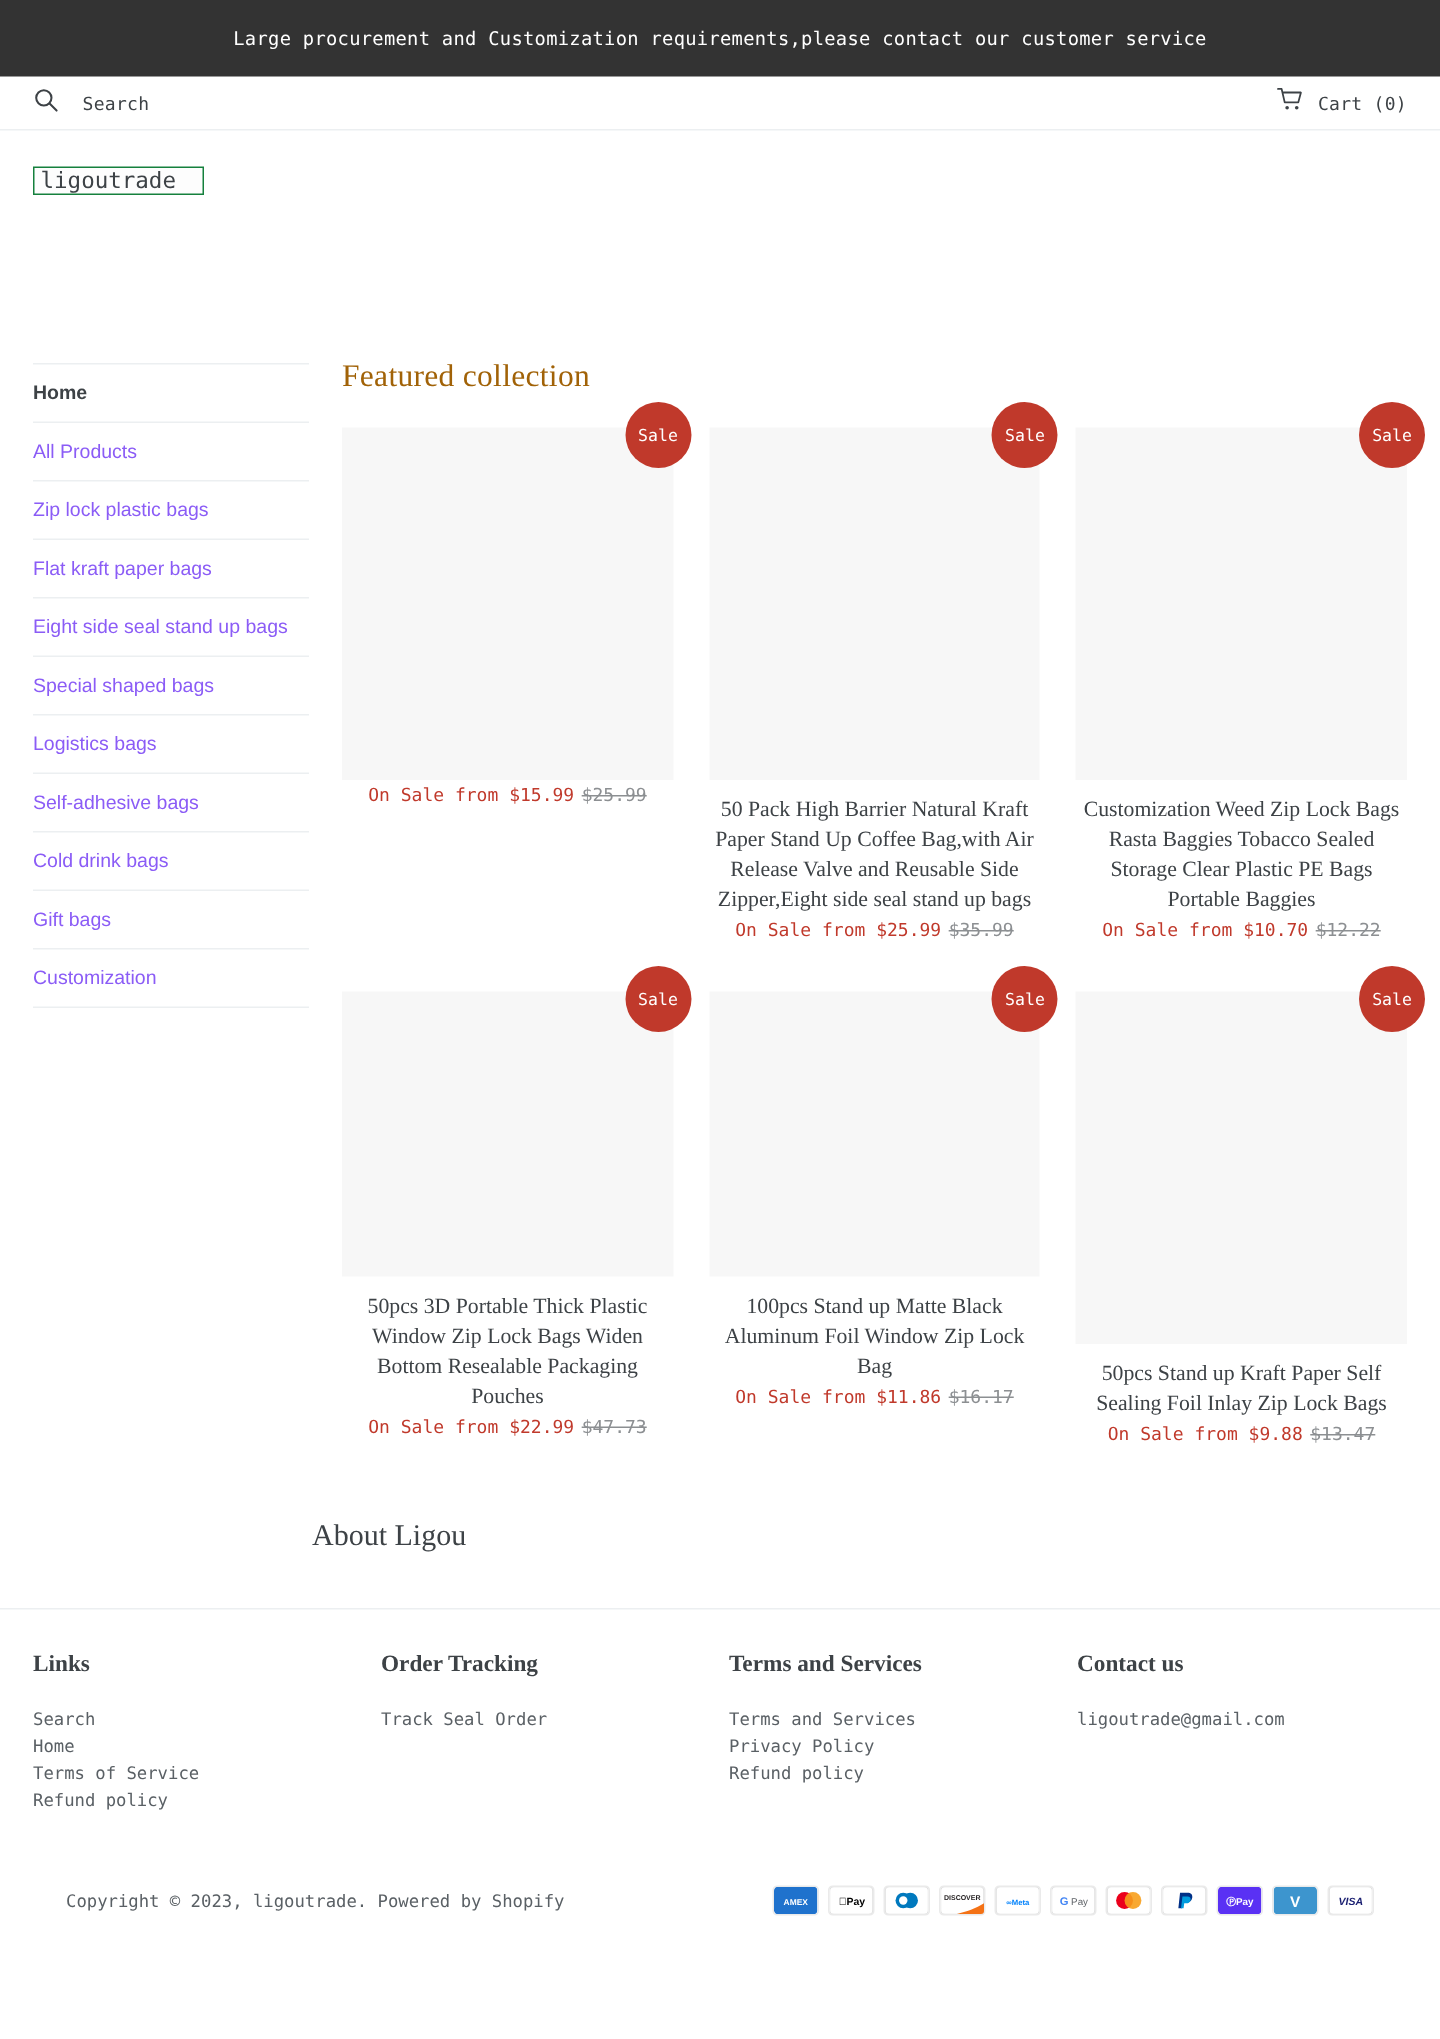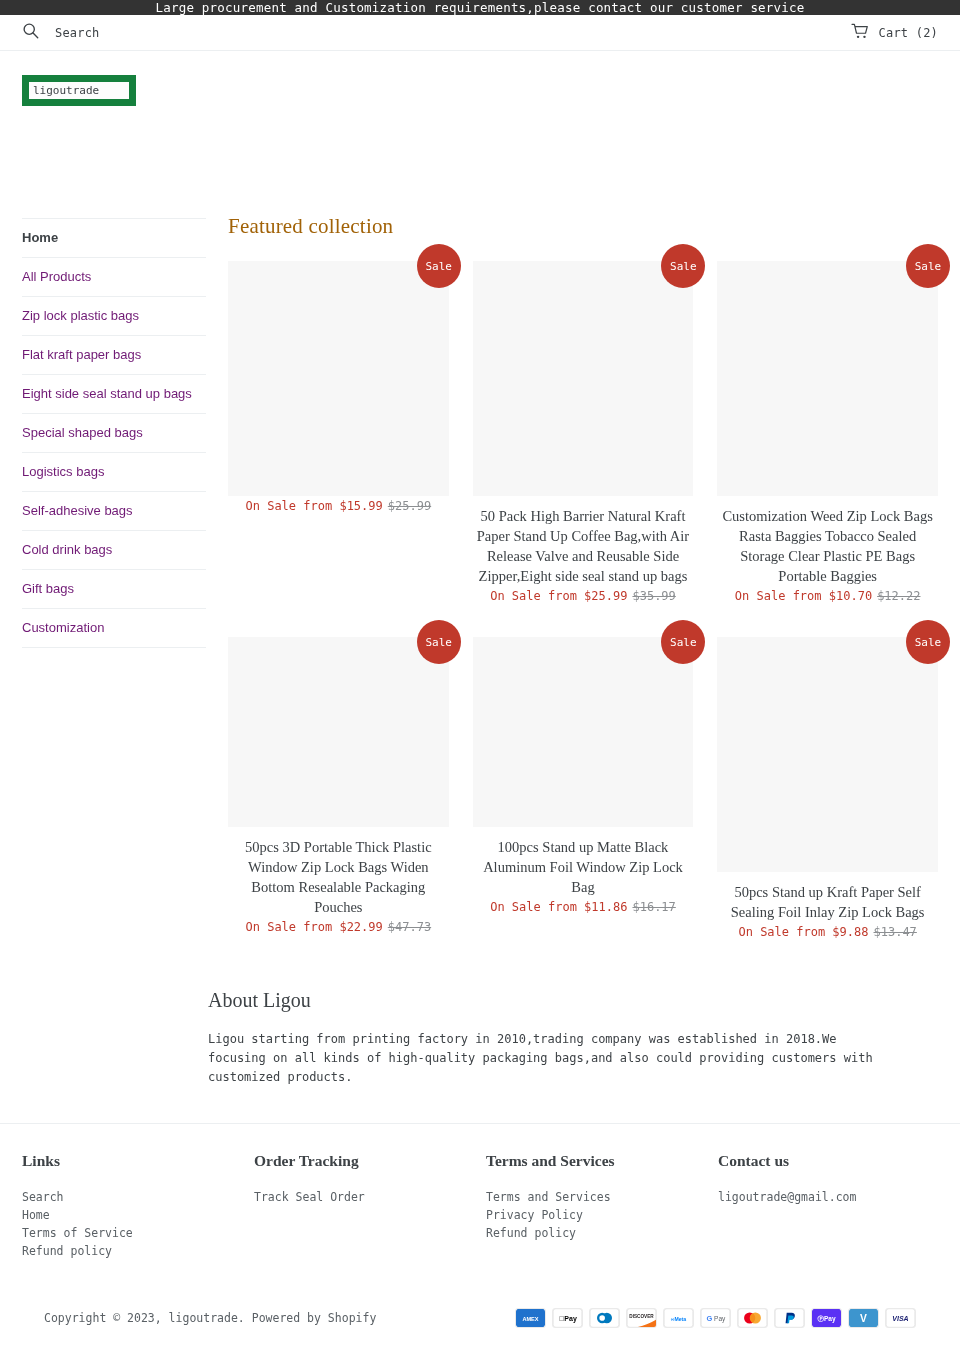--- a/index.html
+++ b/index.html
@@ -11,21 +11,21 @@
     font-family: "Liberation Sans", sans-serif;
     color: #3d4246;
     -webkit-font-smoothing: antialiased;
   }
   .page { width: 960px; position: relative; }
 
   
   .announcement {
     background: #333333;
     color: #ffffff;
-    height: 15px;
+    height: 51px;
     display: flex;
     align-items: center;
     justify-content: center;
     font-family: "DejaVu Sans Mono", monospace;
     font-size: 12.5px;
     letter-spacing: .2px;
   }
 
   
   .utility {
@@ -46,44 +46,44 @@
   }
   .cart-group {
     margin-left: auto;
     display: flex; align-items: center; gap: 10px;
   }
 
   
   .logo-wrap { padding: 24px 22px 0 22px; }
   .logo-box {
     display: inline-block;
-    border: 7px solid #15803d;
+    border: 1px solid #15803d;
     background: #fdfdfd;
     padding: 2px 6px 2px 4px;
     min-width: 114px;
     font-family: "DejaVu Sans Mono", monospace;
-    font-size: 11px;
+    font-size: 15px;
     color: #3d4246;
     line-height: 13px;
   }
 
   
   .body-wrap {
     display: flex;
     padding: 0 22px;
     margin-top: 108px;
     align-items: flex-start;
   }
   .sidebar { width: 184px; flex: 0 0 184px; padding-top: 4px; }
   .nav-list { list-style: none; margin: 0; padding: 0; border-top: 1px solid #eceff1; }
   .nav-item {
     border-bottom: 1px solid #eceff1;
     padding: 11px 2px 11px 0;
     font-size: 13px;
-    color: #701a75;
+    color: #8b5cf6;
     cursor: pointer;
     line-height: 16px;
   }
   .nav-item.active { font-weight: bold; color: #3d4246; }
 
   .content { flex: 1 1 auto; padding-left: 22px; }
 
   .section-title {
     font-family: "Liberation Serif", serif;
     font-size: 21px;
@@ -239,21 +239,21 @@
       <span class="search-label">Search</span>
     </div>
     <div class="cart-group">
       <span class="icon-svg">
         <svg width="18" height="16" viewBox="0 0 22 20" fill="none" stroke="#3d4246" stroke-width="1.5">
           <path d="M1 1.6h3l2.6 11.2h11.3l2.2-8.2H5.1" stroke-linecap="round" stroke-linejoin="round"></path>
           <circle cx="8.6" cy="17.3" r="1.5" fill="#3d4246" stroke="none"></circle>
           <circle cx="16.6" cy="17.3" r="1.5" fill="#3d4246" stroke="none"></circle>
         </svg>
       </span>
-      <span class="cart-label">Cart (2)</span>
+      <span class="cart-label">Cart (0)</span>
     </div>
   </div>
 
   <div class="logo-wrap">
     <span class="logo-box">ligoutrade</span>
   </div>
 
   <div class="body-wrap">
 
     <aside class="sidebar">
@@ -336,21 +336,20 @@
           </div>
         </div>
 
       </div>
     </section>
   </div>
 
   <div class="about">
     <h2 class="about-title">About Ligou</h2>
     <div class="about-body">
-      <p class="about-p">Ligou starting from printing factory in 2010,trading company was established in 2018.We focusing on all kinds of high-quality packaging bags,and also could providing customers with customized products.</p>
     </div>
   </div>
 
   <div class="footer">
     <div class="footer-cols">
 
       <div>
         <h3 class="footer-heading">Links</h3>
         <ul class="footer-links">
           <li>Search</li>

